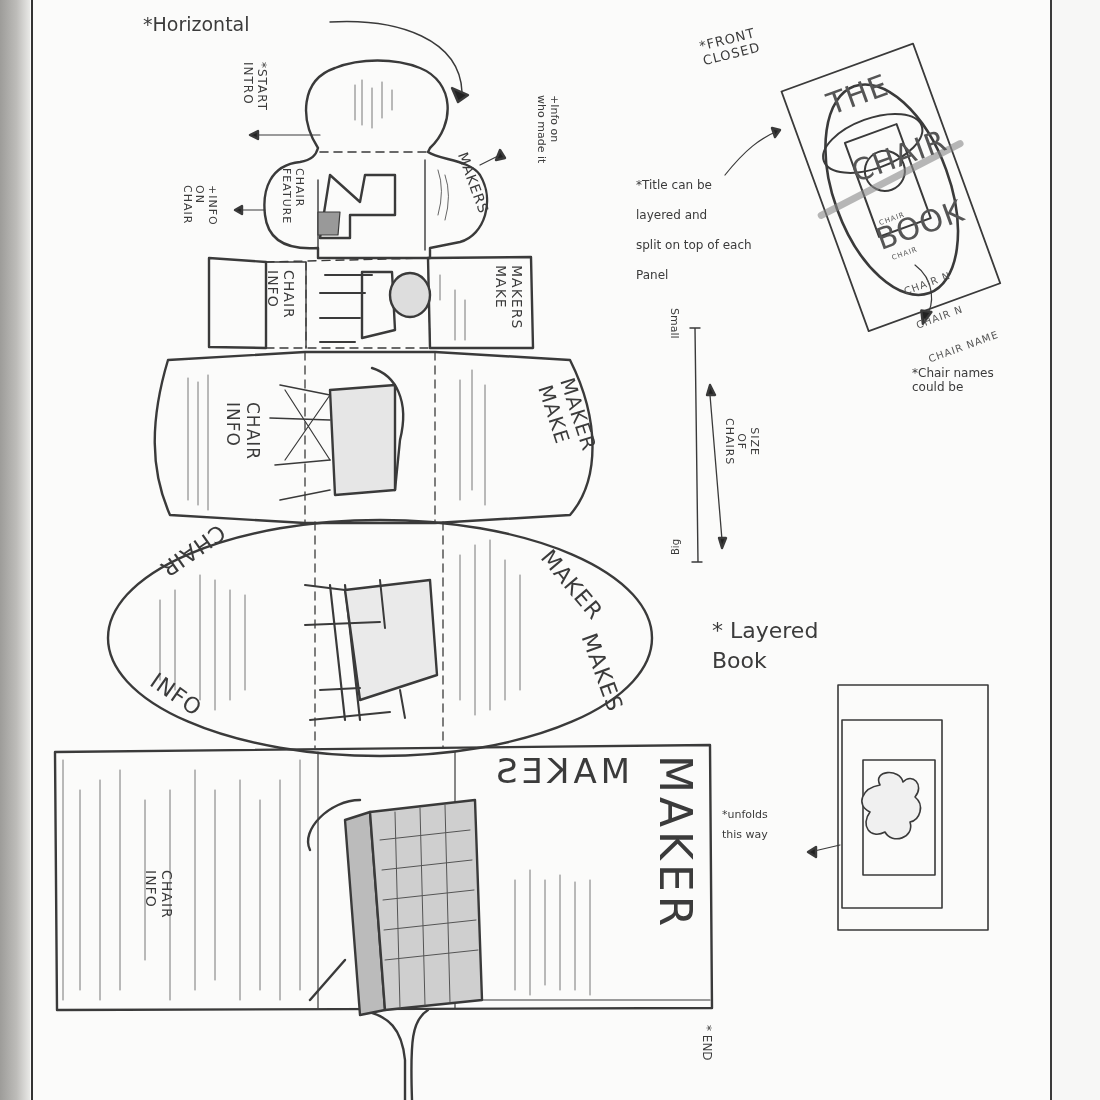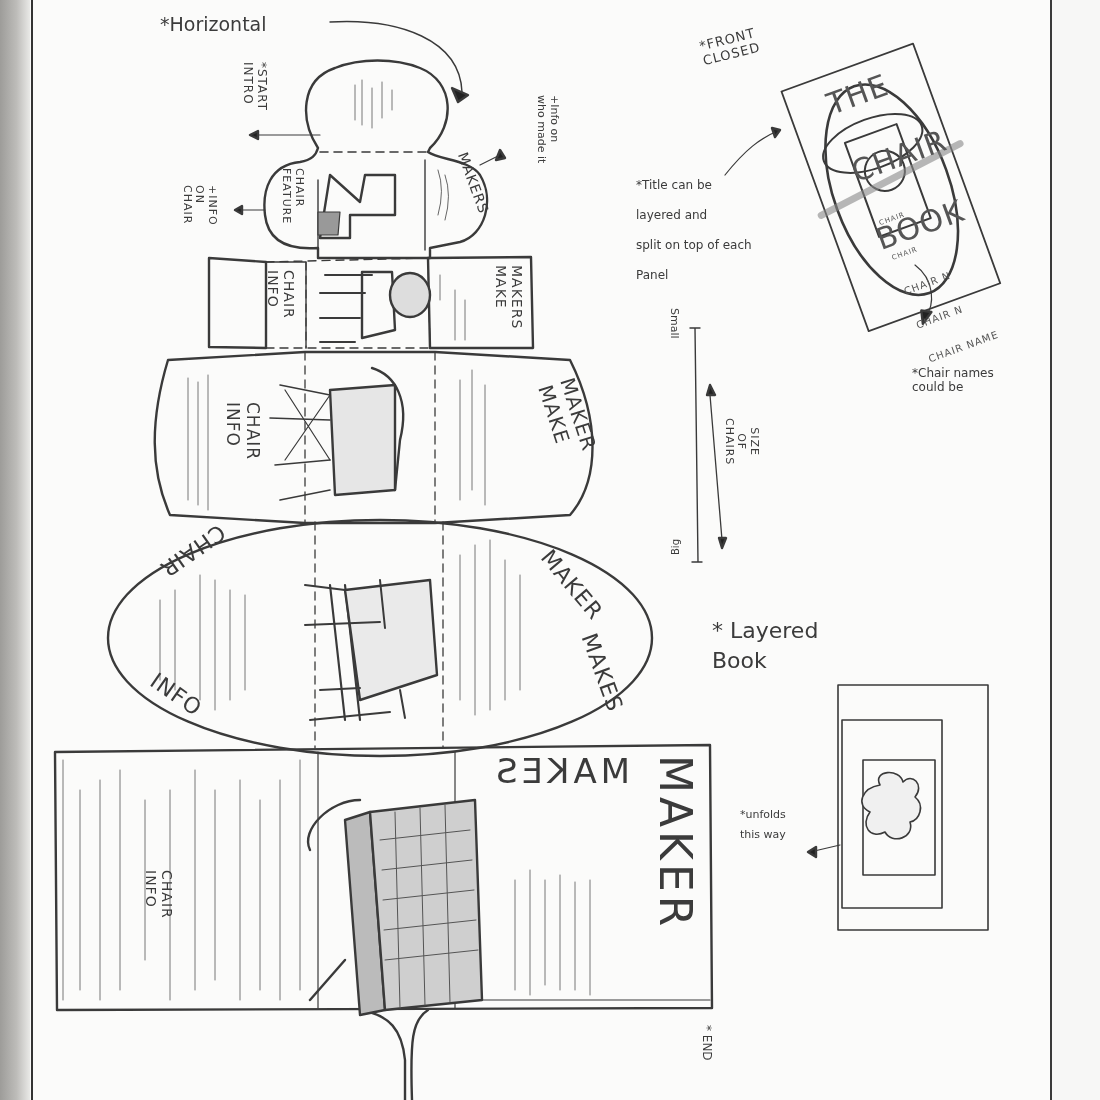--- a/index.html
+++ b/index.html
@@ -143,21 +143,21 @@
       <rect x="838" y="685" width="150" height="245"></rect>
       <rect x="842" y="720" width="100" height="188"></rect>
       <rect x="863" y="760" width="72" height="115"></rect>
       <path d="M880,785 C872,770 900,768 903,782 C912,772 925,785 915,797 C925,805 920,820 910,822 C915,838 892,845 885,832 C870,840 860,825 870,812 C855,805 862,788 880,785 Z" fill="#f0f0f0"></path>
     </g>
     <path d="M840,845 L810,852" stroke-width="1.2"></path>
     <path d="M808,852 L816,847 L816,857 Z" fill="#222"></path>
   </g>
 </svg>
 
-<div class="hand" style="left:160px; top:14px; font-size:19px;">*Horizontal</div>
+<div class="hand" style="left:143px; top:14px; font-size:19px;">*Horizontal</div>
 
 <div class="hand cap" style="left:268px; top:62px; font-size:12px; transform:rotate(90deg);">*Start
 INTRO</div>
 
 <div class="hand" style="left:560px; top:95px; font-size:11px; transform:rotate(90deg);">+Info on
 who made it</div>
 
 <div class="hand cap" style="left:218px; top:185px; font-size:11px; transform:rotate(90deg);">+Info
 on
 CHAIR</div>
@@ -215,14 +215,14 @@
 
 <div class="hand" style="left:680px; top:308px; font-size:11px; transform:rotate(90deg);">Small</div>
 <div class="hand" style="left:670px; top:555px; font-size:10px; transform:rotate(-90deg);">Big</div>
 <div class="hand cap" style="left:760px; top:418px; font-size:11px; transform:rotate(90deg); text-align:center;">SIZE
 of
 CHAIRS</div>
 
 <div class="hand" style="left:712px; top:576px; font-size:22px; line-height:30px;margin-top:40px;">* Layered
 Book</div>
 
-<div class="hand" style="left:740px; top:805px; font-size:11px; line-height:20px;">*unfolds
+<div class="hand" style="left:722px; top:805px; font-size:11px; line-height:20px;">*unfolds
 this way</div>
 
 </body></html>

